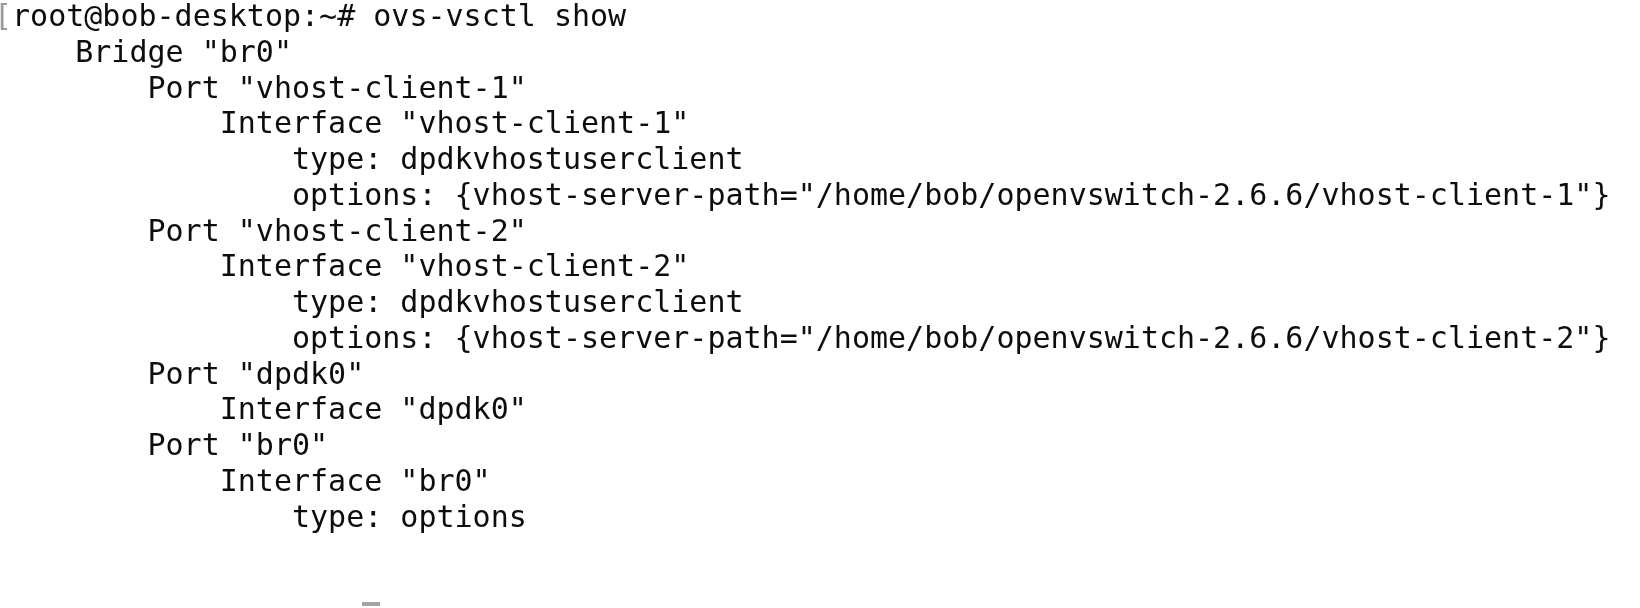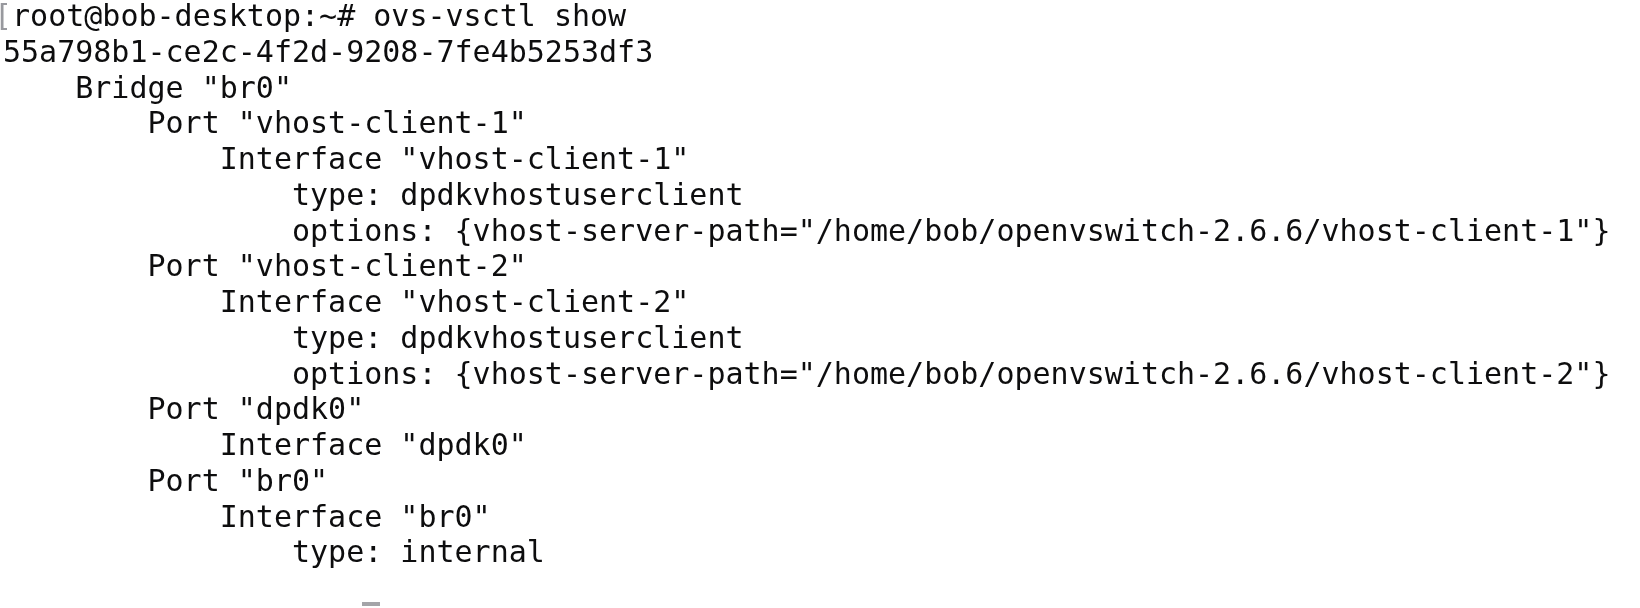--- a/index.html
+++ b/index.html
@@ -44,29 +44,28 @@
     width: 18px;
     height: 6px;
     background: #a4a4a8;
   }
 </style>
 </head>
 <body>
 
 <div class="terminal">
   <div class="line"><span class="muted bracket">[</span><span>root@bob-desktop:~#</span><span class="cmd">ovs-vsctl show</span></div>
-  <div class="line">55a798b1-ce2c-4f2d-9208-7fe4b5253df3</div>
   <div class="line">    Bridge "br0"</div>
   <div class="line">        Port "vhost-client-1"</div>
   <div class="line">            Interface "vhost-client-1"</div>
   <div class="line">                type: dpdkvhostuserclient</div>
   <div class="line">                options: {vhost-server-path="/home/bob/openvswitch-2.6.6/vhost-client-1"}</div>
   <div class="line">        Port "vhost-client-2"</div>
   <div class="line">            Interface "vhost-client-2"</div>
   <div class="line">                type: dpdkvhostuserclient</div>
   <div class="line">                options: {vhost-server-path="/home/bob/openvswitch-2.6.6/vhost-client-2"}</div>
   <div class="line">        Port "dpdk0"</div>
   <div class="line">            Interface "dpdk0"</div>
   <div class="line">        Port "br0"</div>
   <div class="line">            Interface "br0"</div>
-  <div class="line">                type: internal</div>
+  <div class="line">                type: options</div>
   <div class="cursor"></div>
 </div>
 
 </body></html>

